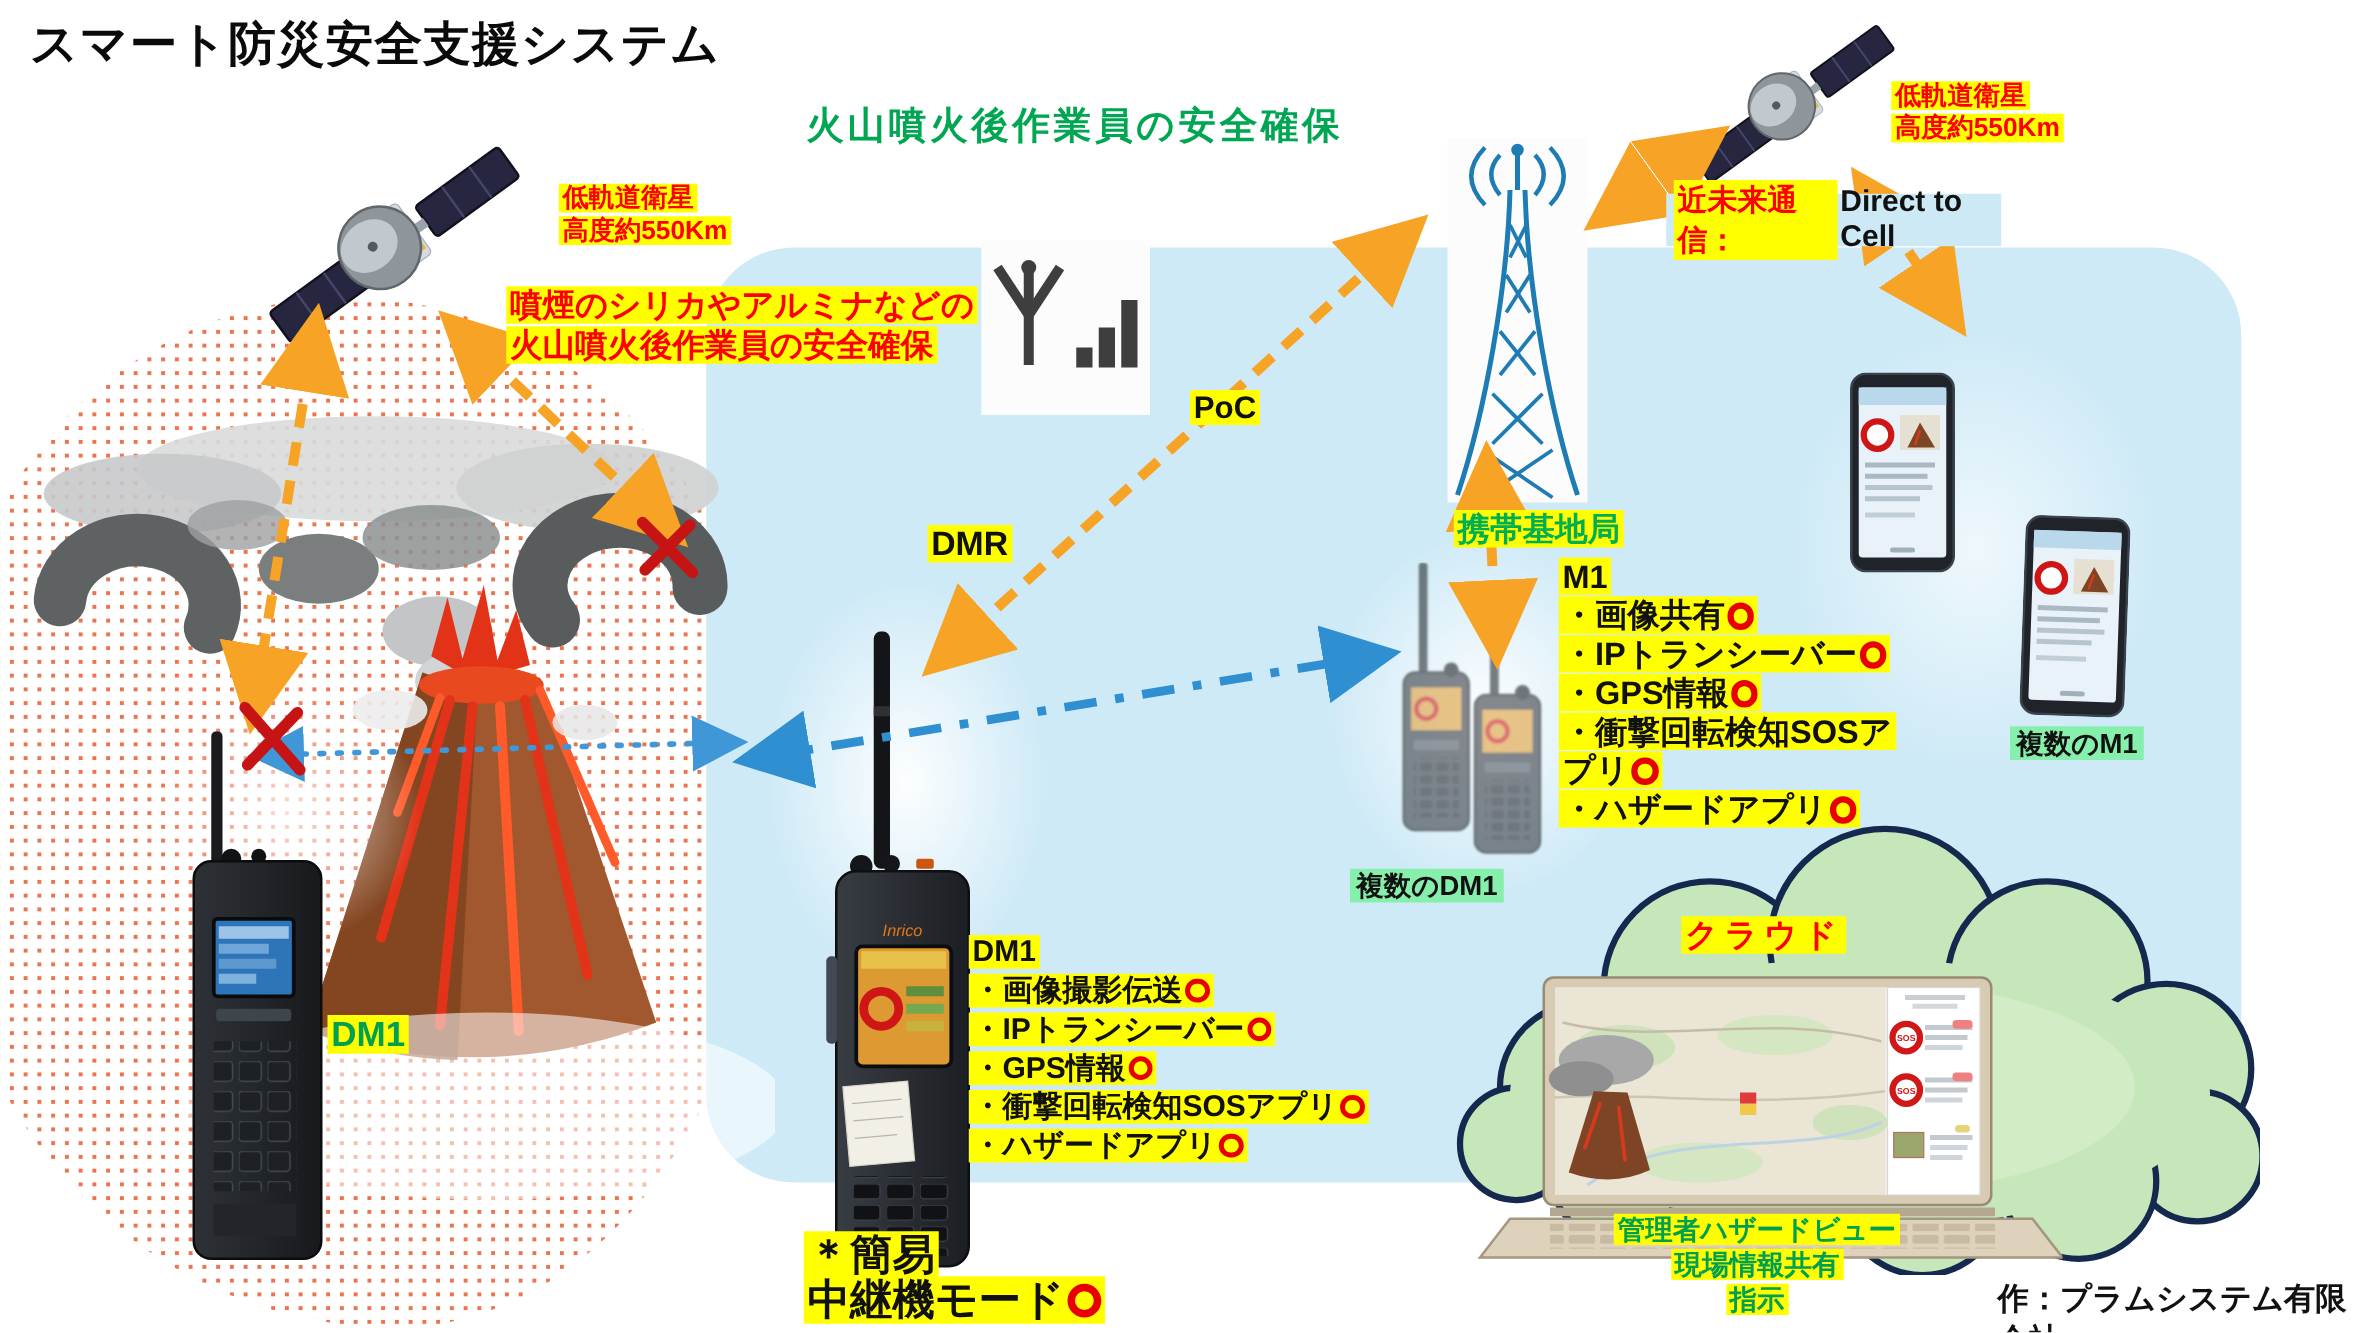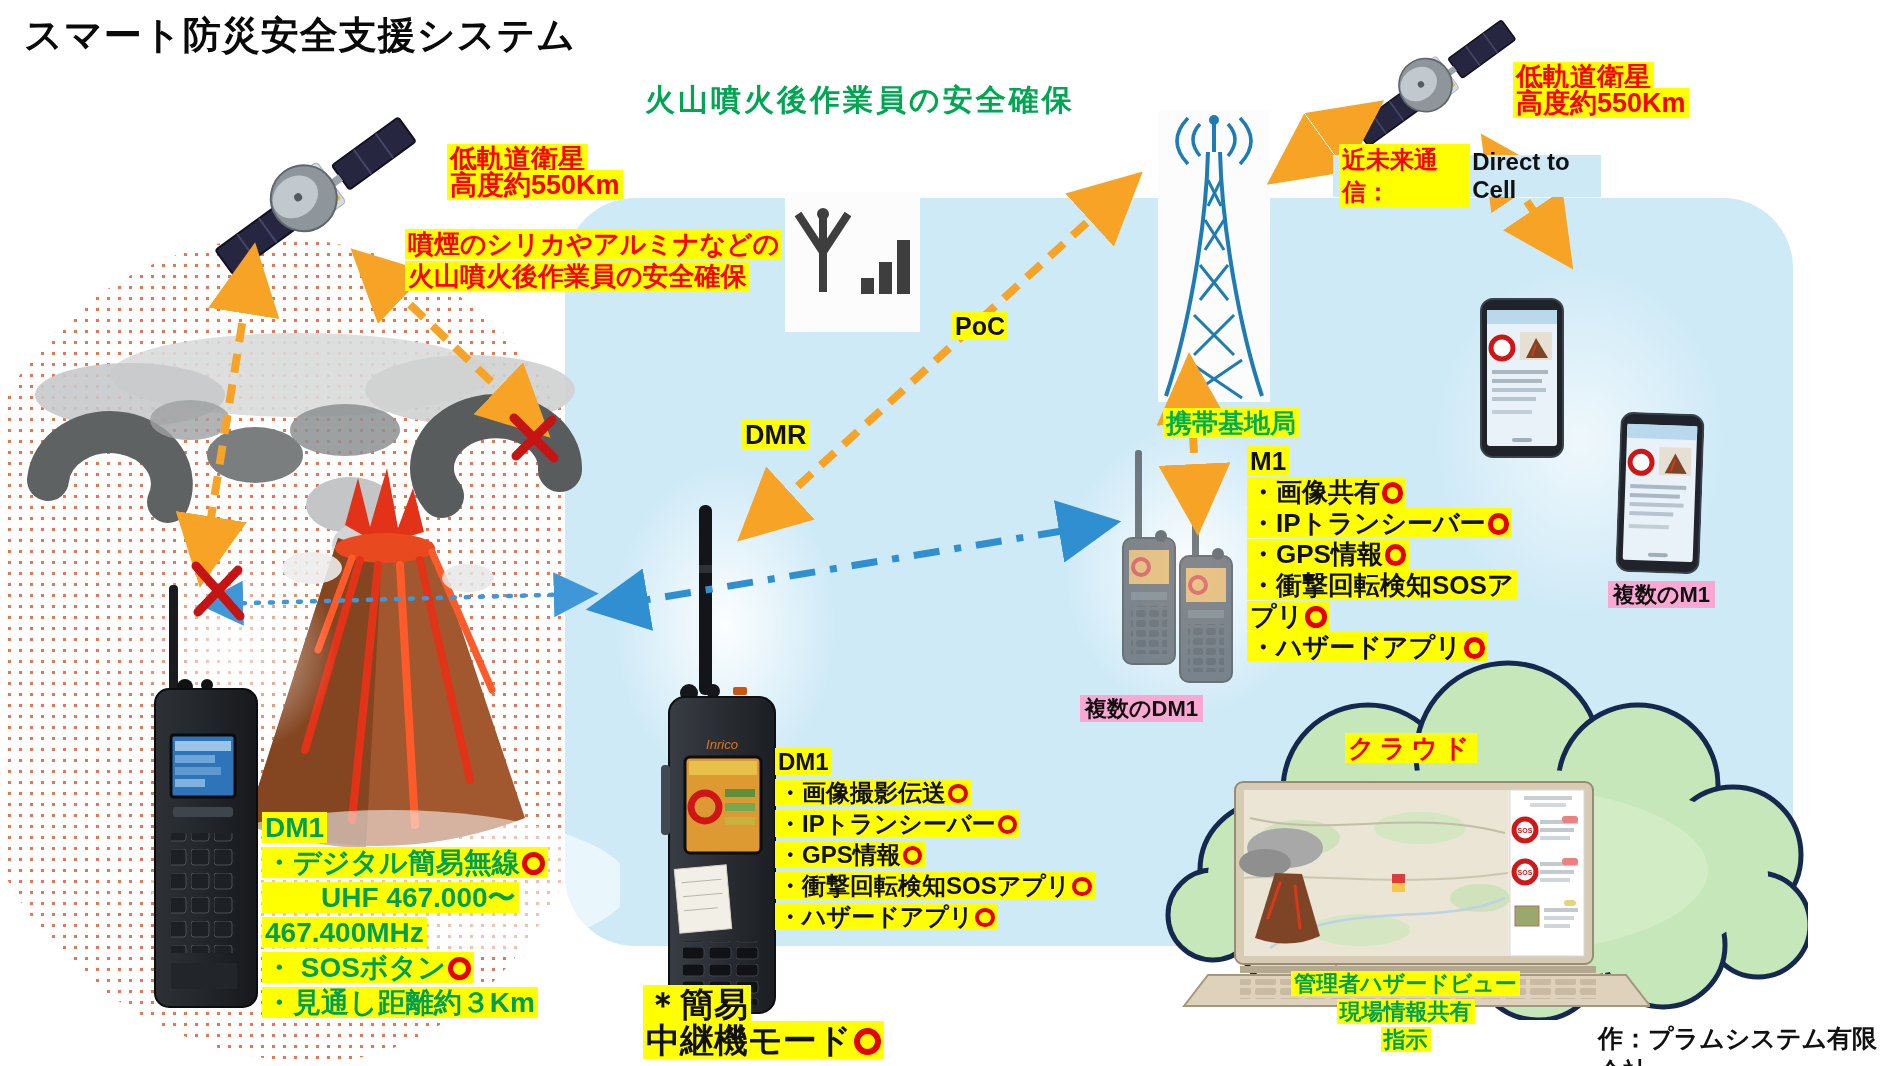--- a/index.html
+++ b/index.html
@@ -1,36 +1,36 @@
 <!DOCTYPE html>
 <html><head>
 <meta charset="utf-8">
 <style>
   html,body{margin:0;padding:0;background:#ffffff;}
   .canvas{position:relative;width:1900px;height:1066px;background:#ffffff;overflow:hidden;
           font-family:"Liberation Sans","DejaVu Sans",sans-serif;}
   .abs{position:absolute;}
   .hl{background:#ffff00;padding:0 3px;box-decoration-break:clone;-webkit-box-decoration-break:clone;}
-  .greenbg{background:#f9a8d4;padding:1px 5px;}
+  .greenbg{background:#86efac;padding:1px 5px;}
   
   .z1{z-index:1}.z2{z-index:2}.z3{z-index:3}.z4{z-index:4}.z6{z-index:6}.z7{z-index:7}
 
   .dotblob{left:-40px;top:238px;width:660px;height:824px;
     background-image:radial-gradient(circle,#e9663c 1.7px,rgba(0,0,0,0) 2px);
     background-size:11px 11px;opacity:.9;
     border-radius:48% 52% 46% 54%/40% 46% 52% 44%;}
   .bluepanel{left:565px;top:198px;width:1228px;height:748px;background:#cfeaf7;border-radius:70px;}
   .whitebox{background:#fcfcfc;}
   .fog{background:radial-gradient(ellipse at center,rgba(255,255,255,.95) 0%,rgba(255,255,255,0) 68%);}
 
   .title{left:24px;top:10px;font-size:38px;font-weight:900;color:#0a0a0a;letter-spacing:1px;}
   .quote{left:598px;top:28px;font-size:26px;font-weight:800;color:#111;}
   .subtitle-green{left:645px;top:80px;font-size:30px;font-weight:800;color:#00a651;letter-spacing:3px;}
 
-  .satlabel{font-size:27px;font-weight:700;color:#ff0000;line-height:26px;}
+  .satlabel{font-size:21px;font-weight:700;color:#ff0000;line-height:26px;}
   .atten{left:405px;top:228px;font-size:26px;font-weight:800;color:#ff0000;line-height:32px;}
   .linklabel{font-size:26px;font-weight:600;color:#111;}
   .bslabel{left:1163px;top:406px;font-size:26px;font-weight:700;color:#00b050;}
   .d2cbox{left:1333px;top:155px;width:262px;height:42px;background:#cde9f6;display:flex;align-items:center;padding-left:6px;font-size:24px;font-weight:700;}
   .d2cbox .red{color:#ff0000;font-family:Liberation Mono, monospace;}
   .d2cbox .blk{color:#111;background:transparent;font-weight:700;}
 
   .panel-list{color:#111;}
   .panel-list .li-row{margin:0;}
   .m1-list{left:1247px;top:446px;width:268px;font-size:26px;line-height:31px;font-weight:600;}
@@ -433,27 +433,20 @@
         <div class="li-row"><span class="hl">・画像撮影伝送<span class="circ"></span></span></div>
         <div class="li-row"><span class="hl">・IPトランシーバー<span class="circ"></span></span></div>
         <div class="li-row"><span class="hl">・GPS情報<span class="circ"></span></span></div>
         <div class="li-row"><span class="hl">・衝撃回転検知SOSアプリ<span class="circ"></span></span></div>
         <div class="li-row"><span class="hl">・ハザードアプリ<span class="circ"></span></span></div>
       </div>
   </div>
 
   <div class="abs panel-list dm1-left z7">
     <div class="pl-title"><span class="hl">DM1</span></div>
-    <div>
-        <div class="li-row"><span class="hl">・デジタル簡易無線<span class="circ"></span></span></div>
-        <div class="li-row"><span class="hl">　　UHF 467.000〜</span></div>
-        <div class="li-row"><span class="hl">467.400MHz</span></div>
-        <div class="li-row"><span class="hl">・ SOSボタン<span class="circ"></span></span></div>
-        <div class="li-row"><span class="hl">・見通し距離約３Km</span></div>
-      </div>
   </div>
 
   <div class="abs relay z7">
     <span class="hl">＊簡易</span><br>
     <span class="hl"><span>中継機モード</span><span class="circ"></span></span>
   </div>
 
   <div class="abs grouplabel z7" style="left:1080px;top:694px;">
     <span class="greenbg">複数のDM1</span>
   </div>

